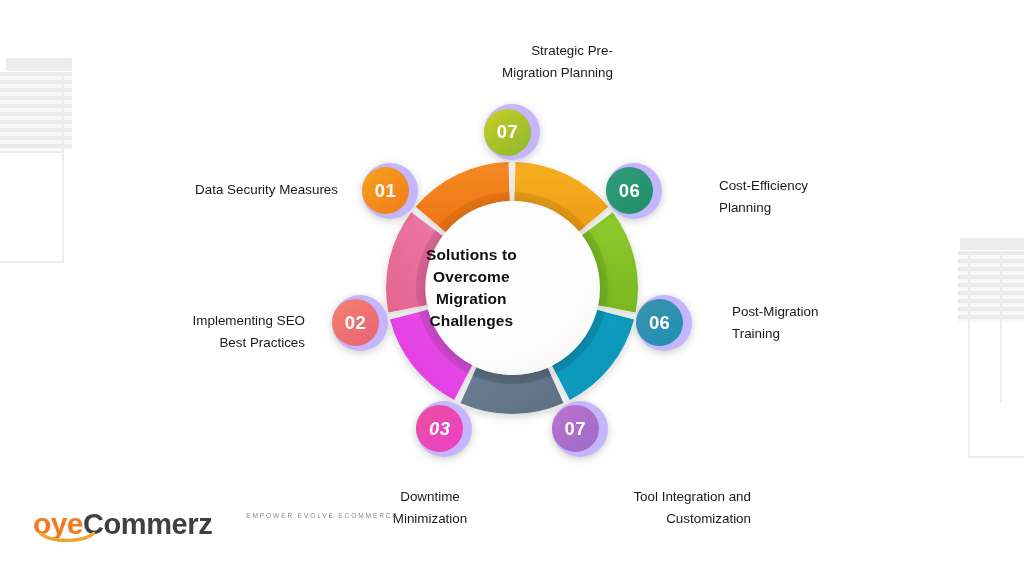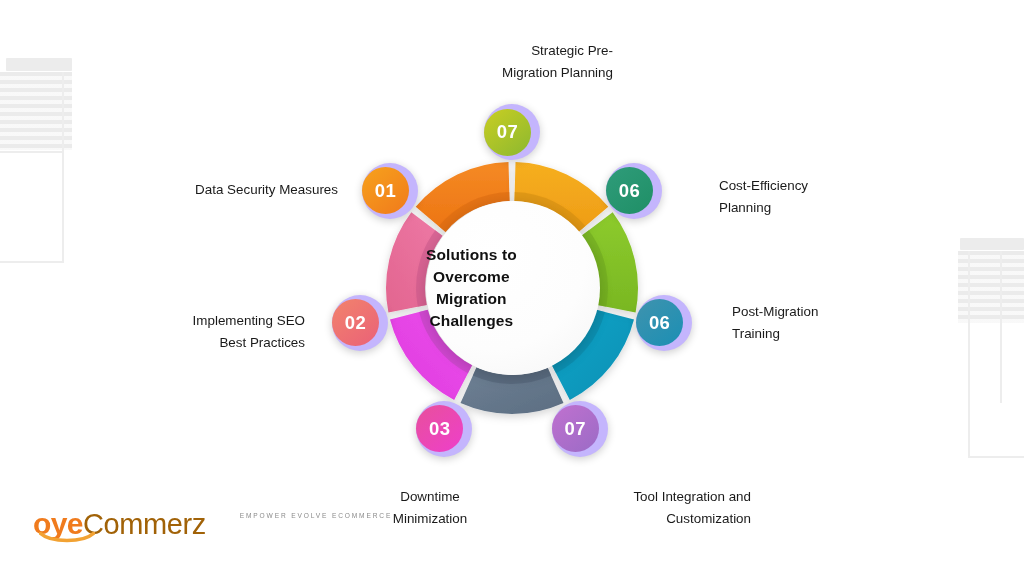--- a/index.html
+++ b/index.html
@@ -121,22 +121,22 @@
   }
   #logo-oye {
     font-size: 30px;
     font-weight: 700;
     color: #F07B1D;
     letter-spacing: -.6px;
     line-height: 1;
   }
   #logo-commerz {
     font-size: 29px;
-    font-weight: 400;
-    color: #a16207;
+    font-weight: 700;
+    color: #404040;
     letter-spacing: -.4px;
     line-height: 1;
   }
   #logo-swoosh {
     position: absolute;
     left: 6px; top: 23px;
     width: 56px; height: 11px;
   }
   #logo-tag {
     margin-top: 3px;
@@ -229,21 +229,21 @@
 Migration
 Challenges</div>
   </div>
 
   <div class="badge" id="badge-0" style="left: 362.034px; top: 162.736px;">
     <div class="badge-inner" style="background: linear-gradient(140deg, rgb(247, 162, 28) 0%, rgb(240, 122, 28) 100%);">01</div>
   </div>
   <div class="badge" id="badge-1" style="left: 331.911px; top: 294.713px;">
     <div class="badge-inner" style="background: linear-gradient(140deg, rgb(242, 131, 108) 0%, rgb(234, 97, 120) 100%);">02</div>
   </div>
-  <div class="badge" id="badge-2" style="left: 416.314px; top: 400.551px;">
+  <div class="badge" id="badge-2" style="left: 416.314px; top: 400.551px; font-style: italic;">
     <div class="badge-inner" style="background: linear-gradient(140deg, rgb(232, 80, 155) 0%, rgb(238, 63, 203) 100%);">03</div>
   </div>
   <div class="badge" id="badge-3" style="left: 551.686px; top: 400.551px;">
     <div class="badge-inner" style="background: linear-gradient(140deg, rgb(192, 113, 207) 0%, rgb(155, 107, 198) 100%);">07</div>
   </div>
   <div class="badge" id="badge-4" style="left: 636.089px; top: 294.713px;">
     <div class="badge-inner" style="background: linear-gradient(140deg, rgb(63, 147, 174) 0%, rgb(27, 143, 180) 100%);">06</div>
   </div>
   <div class="badge" id="badge-5" style="left: 605.966px; top: 162.736px;">
     <div class="badge-inner" style="background: linear-gradient(140deg, rgb(47, 156, 122) 0%, rgb(31, 143, 102) 100%);">06</div>

